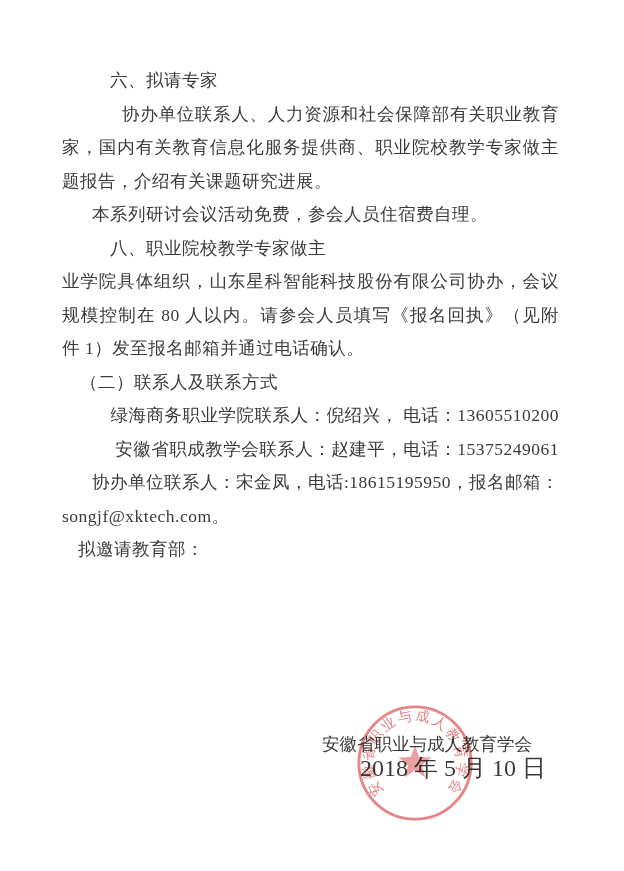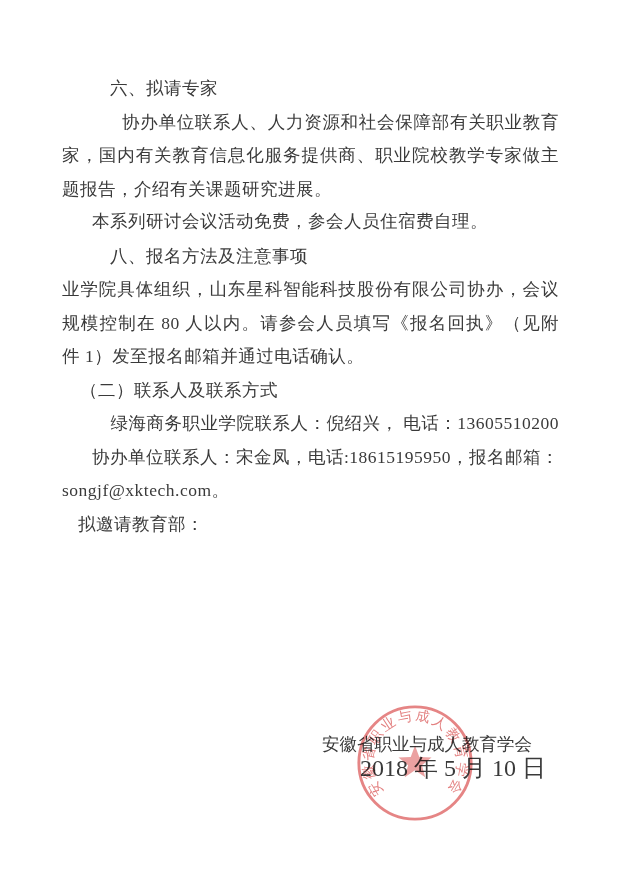--- a/index.html
+++ b/index.html
@@ -10,40 +10,40 @@
     color: #3a3a3a;
     overflow: hidden;
   }
   .page {
     position: relative;
     width: 624px; height: 871px;
     background: #ffffff;
   }
   .doc-body {
     position: absolute;
-    left: 62px; top: 72px;
+    left: 62px; top: 64px;
     width: 497px;
   }
   .line {
     font-size: 17.5px;
     line-height: 33.5px;
     height: 33.5px;
     letter-spacing: 0.5px;
     white-space: pre;
     overflow: hidden;
   }
   
   .para-indent-wide, .full-justify, .subpara-justify {
     text-align: justify;
     text-align-last: justify;
     white-space: normal;
   }
   .heading        { padding-left: 48px; }
   .para-indent-wide { padding-left: 60px; }
-  .para-body      { padding-left: 30px; font-family: Liberation Mono, monospace; }
+  .para-body      { padding-left: 30px; }
   .subpara-justify{ padding-left: 18px; }
   .subpara        { padding-left: 18px; }
   .contact        { padding-left: 12px; text-align: right; }
   .contact-sm     { padding-left: 16px; }
   .flush          { padding-left: 0; }
 
   .signature-org {
     position: absolute;
     left: 322px; top: 732px;
     font-size: 17.5px;
@@ -70,26 +70,27 @@
 <body>
 
 <div class="page">
 
   <div class="doc-body">
       <div class="line heading">六、拟请专家</div>
       <div class="line para-indent-wide">协办单位联系人、人力资源和社会保障部有关职业教育专</div>
       <div class="line full-justify">家，国内有关教育信息化服务提供商、职业院校教学专家做主</div>
       <div class="line flush">题报告，介绍有关课题研究进展。</div>
       <div class="line para-body">本系列研讨会议活动免费，参会人员住宿费自理。</div>
-      <div class="line heading">八、报名方法及注意事项</div>
+      <div class="line heading">八、职业院校教学专家做主</div>
       <div class="line full-justify">业学院具体组织，山东星科智能科技股份有限公司协办，会议</div>
       <div class="line full-justify">规模控制在 80 人以内。请参会人员填写《报名回执》（见附</div>
       <div class="line flush">件 1）发至报名邮箱并通过电话确认。</div>
       <div class="line subpara">（二）联系人及联系方式</div>
       <div class="line contact">绿海商务职业学院联系人：倪绍兴， 电话：13605510200</div>
+      <div class="line contact">安徽省职成教学会联系人：赵建平，电话：15375249061</div>
       <div class="line contact">协办单位联系人：宋金凤，电话:18615195950，报名邮箱：</div>
       <div class="line flush">songjf@xktech.com。</div>
       <div class="line contact-sm">拟邀请教育部：</div>
     </div>
 
   <div class="signature-org">安徽省职业与成人教育学会</div>
 
   <div class="signature-date">2018 年 5 月 10 日</div>
 
   <svg class="seal" viewBox="0 0 124 124" xmlns="http://www.w3.org/2000/svg">

